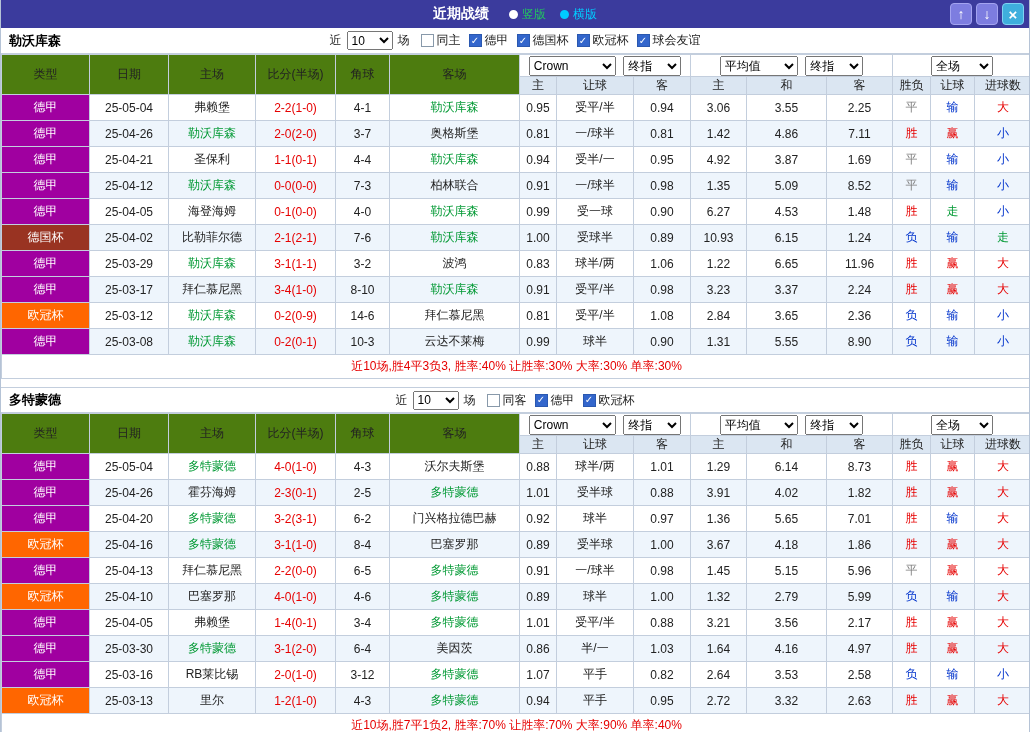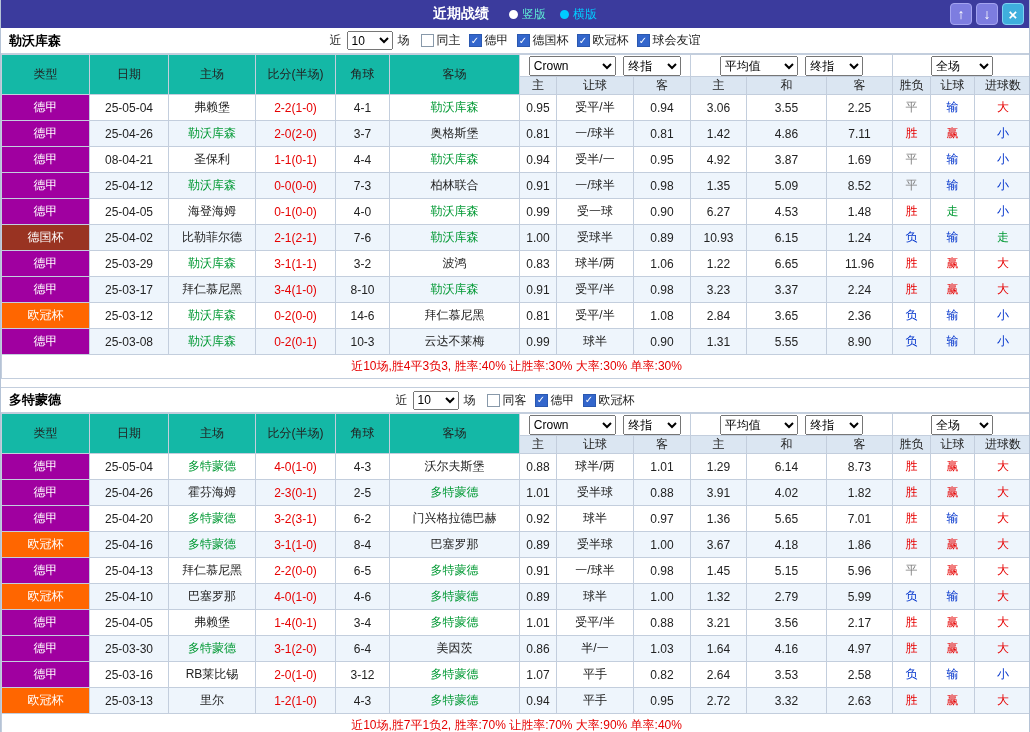--- a/index.html
+++ b/index.html
@@ -13,21 +13,21 @@
   .page { width: 1030px; height: 732px; overflow: hidden; border-left: 1px solid #b5c3d6; border-right: 1px solid #b5c3d6; }
 
   
   .titlebar {
     position: relative; height: 28px; background: #3b3b9d;
     display: flex; align-items: center; justify-content: center;
   }
   .title-center { display: flex; align-items: center; gap: 20px; }
   .titlebar .title { color: #fff; font-weight: bold; font-size: 14px; }
   .radio-group { display: flex; align-items: center; gap: 14px; }
-  .radio { display: inline-flex; align-items: center; gap: 4px; color: #5eead4; cursor: pointer; }
+  .radio { display: inline-flex; align-items: center; gap: 4px; color: #22c55e; cursor: pointer; }
   .radio.selected { color: #00ccff; }
   .rdot { width: 9px; height: 9px; border-radius: 50%; border: 2px solid #fff; background: #fff; display: inline-block; }
   .radio.selected .rdot { border-color: #00ccff; background: #00ccff; }
   .win-buttons { position: absolute; right: 5px; top: 3px; display: flex; gap: 4px; }
   .nav-btn, .close-btn {
     width: 22px; height: 22px; border-radius: 4px; color: #fff; font-weight: bold;
     display: inline-flex; align-items: center; justify-content: center; cursor: pointer;
     font-size: 14px; line-height: 1;
   }
   .nav-btn { background: #7d7de0; border: 1px solid #a3a3f0; }
@@ -54,21 +54,21 @@
   }
   .cbbox.on { background: #3366cc; border-color: #2a58b0; }
 
   
   table.stats { width: 100%; border-collapse: collapse; table-layout: fixed; }
   table.stats th, table.stats td {
     border: 1px solid #c3cedd; text-align: center; padding: 0 2px;
     overflow: hidden; white-space: nowrap;
   }
   tr.hrow1 th { height: 22px; background: #fff; font-weight: normal; }
-  tr.hrow1 th.hleft { background: #14b8a6; font-weight: normal; color: #222; }
+  tr.hrow1 th.hleft { background: #4d7c0f; font-weight: normal; color: #222; }
   tr.hrow1 th.selcell select { height: 20px; font-size: 12px; margin: 0 2px; }
   tr.hrow2 th { height: 17px; background: #dbe6f2; font-weight: normal; color: #222; }
   table.stats tbody td { height: 26px; background: #fff; }
   table.stats tbody tr.alt td { background: #eef5fc; }
   td.type { color: #fff; }
   td.team { color: #009933; }
   td.score { color: #e60000; }
   tfoot td.summary {
     height: 24px; color: #e60000; background: #fff; text-align: center; font-size: 12px;
   }
@@ -214,21 +214,21 @@
             <td>0.81</td>
             <td>1.42</td>
             <td>4.86</td>
             <td>7.11</td>
             <td style="color: rgb(230, 0, 0);">胜</td>
             <td style="color: rgb(230, 0, 0);">赢</td>
             <td style="color: rgb(0, 51, 204);">小</td>
           </tr>
           <tr>
             <td class="type" style="background-color: rgb(160, 0, 160);">德甲</td>
-            <td>08-04-21</td>
+            <td>25-04-21</td>
             <td>圣保利</td>
             <td class="score">1-1(0-1)</td>
             <td>4-4</td>
             <td class="team">勒沃库森</td>
             <td>0.94</td>
             <td>受半/一</td>
             <td>0.95</td>
             <td>4.92</td>
             <td>3.87</td>
             <td>1.69</td>
@@ -318,21 +318,21 @@
             <td>3.37</td>
             <td>2.24</td>
             <td style="color: rgb(230, 0, 0);">胜</td>
             <td style="color: rgb(230, 0, 0);">赢</td>
             <td style="color: rgb(230, 0, 0);">大</td>
           </tr>
           <tr>
             <td class="type" style="background-color: rgb(255, 102, 0);">欧冠杯</td>
             <td>25-03-12</td>
             <td class="team">勒沃库森</td>
-            <td class="score">0-2(0-0)</td>
+            <td class="score">0-2(0-9)</td>
             <td>14-6</td>
             <td>拜仁慕尼黑</td>
             <td>0.81</td>
             <td>受平/半</td>
             <td>1.08</td>
             <td>2.84</td>
             <td>3.65</td>
             <td>2.36</td>
             <td style="color: rgb(0, 51, 204);">负</td>
             <td style="color: rgb(0, 51, 204);">输</td>

